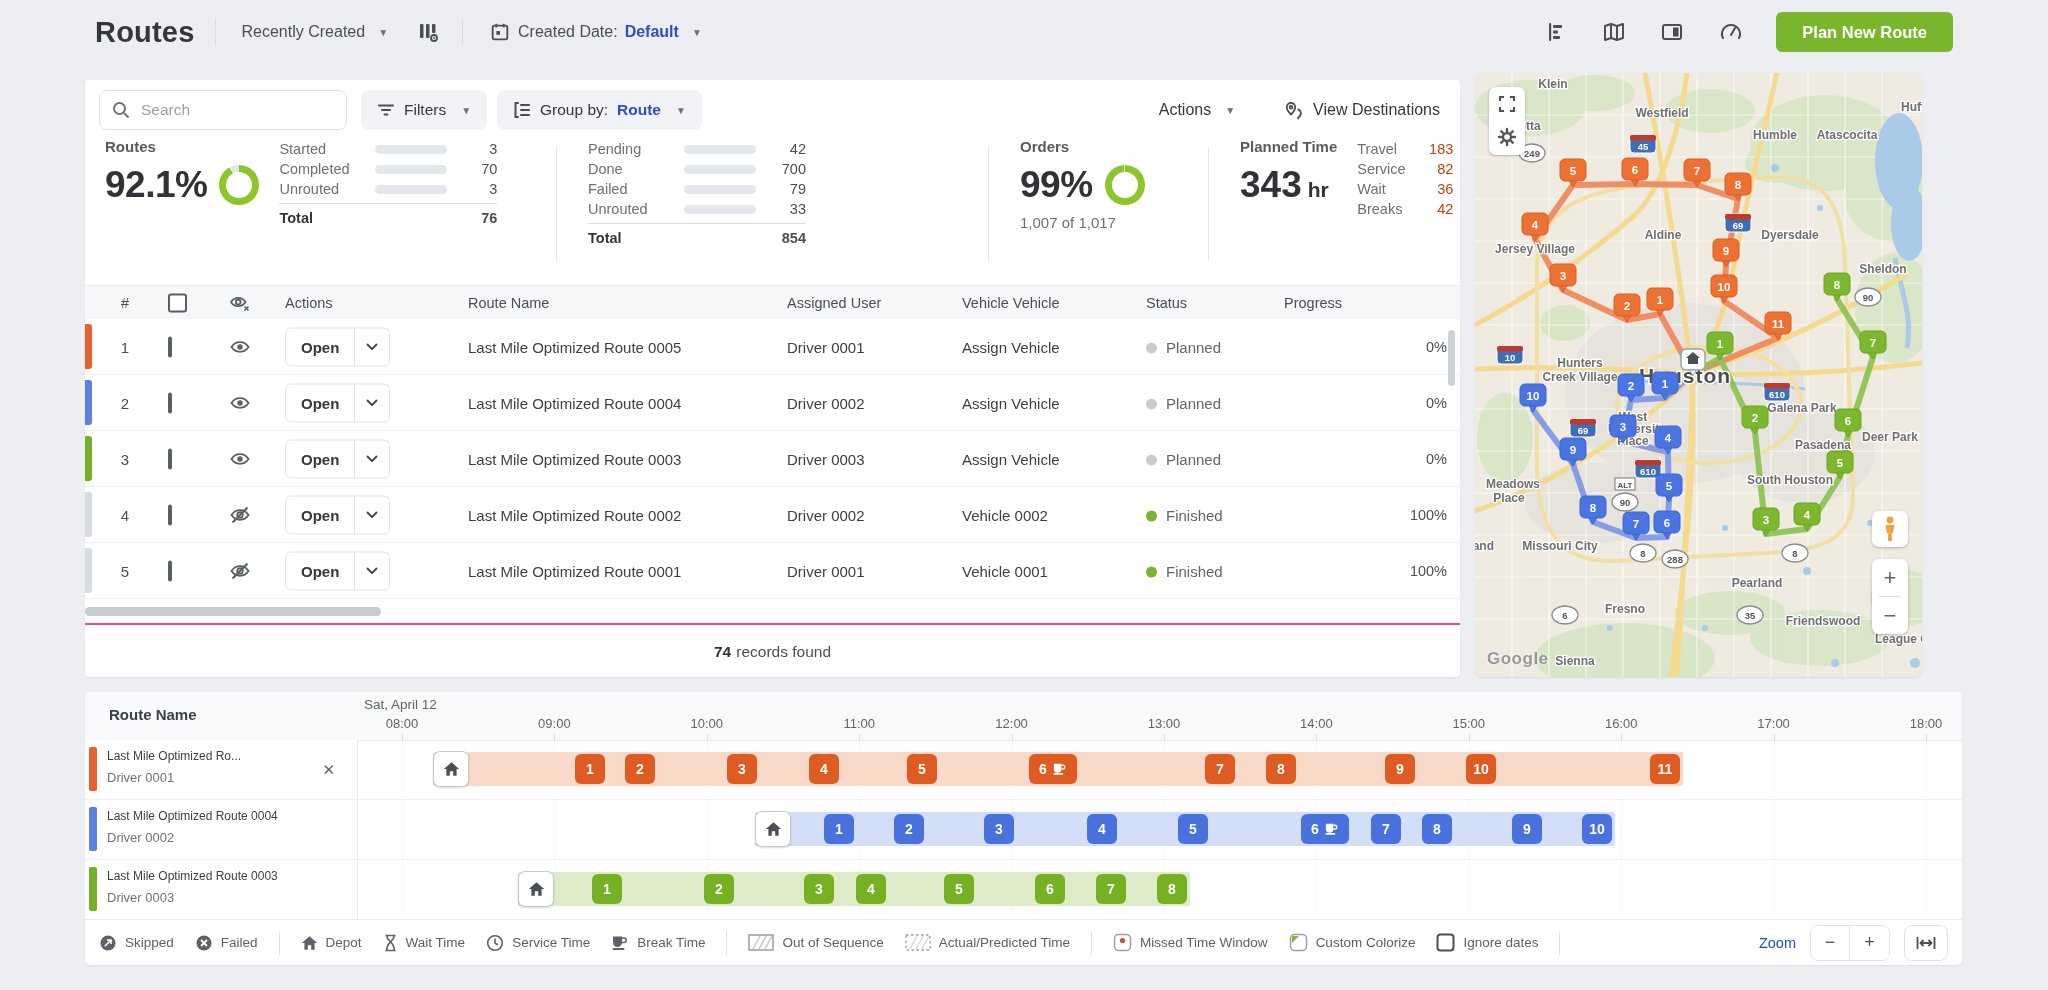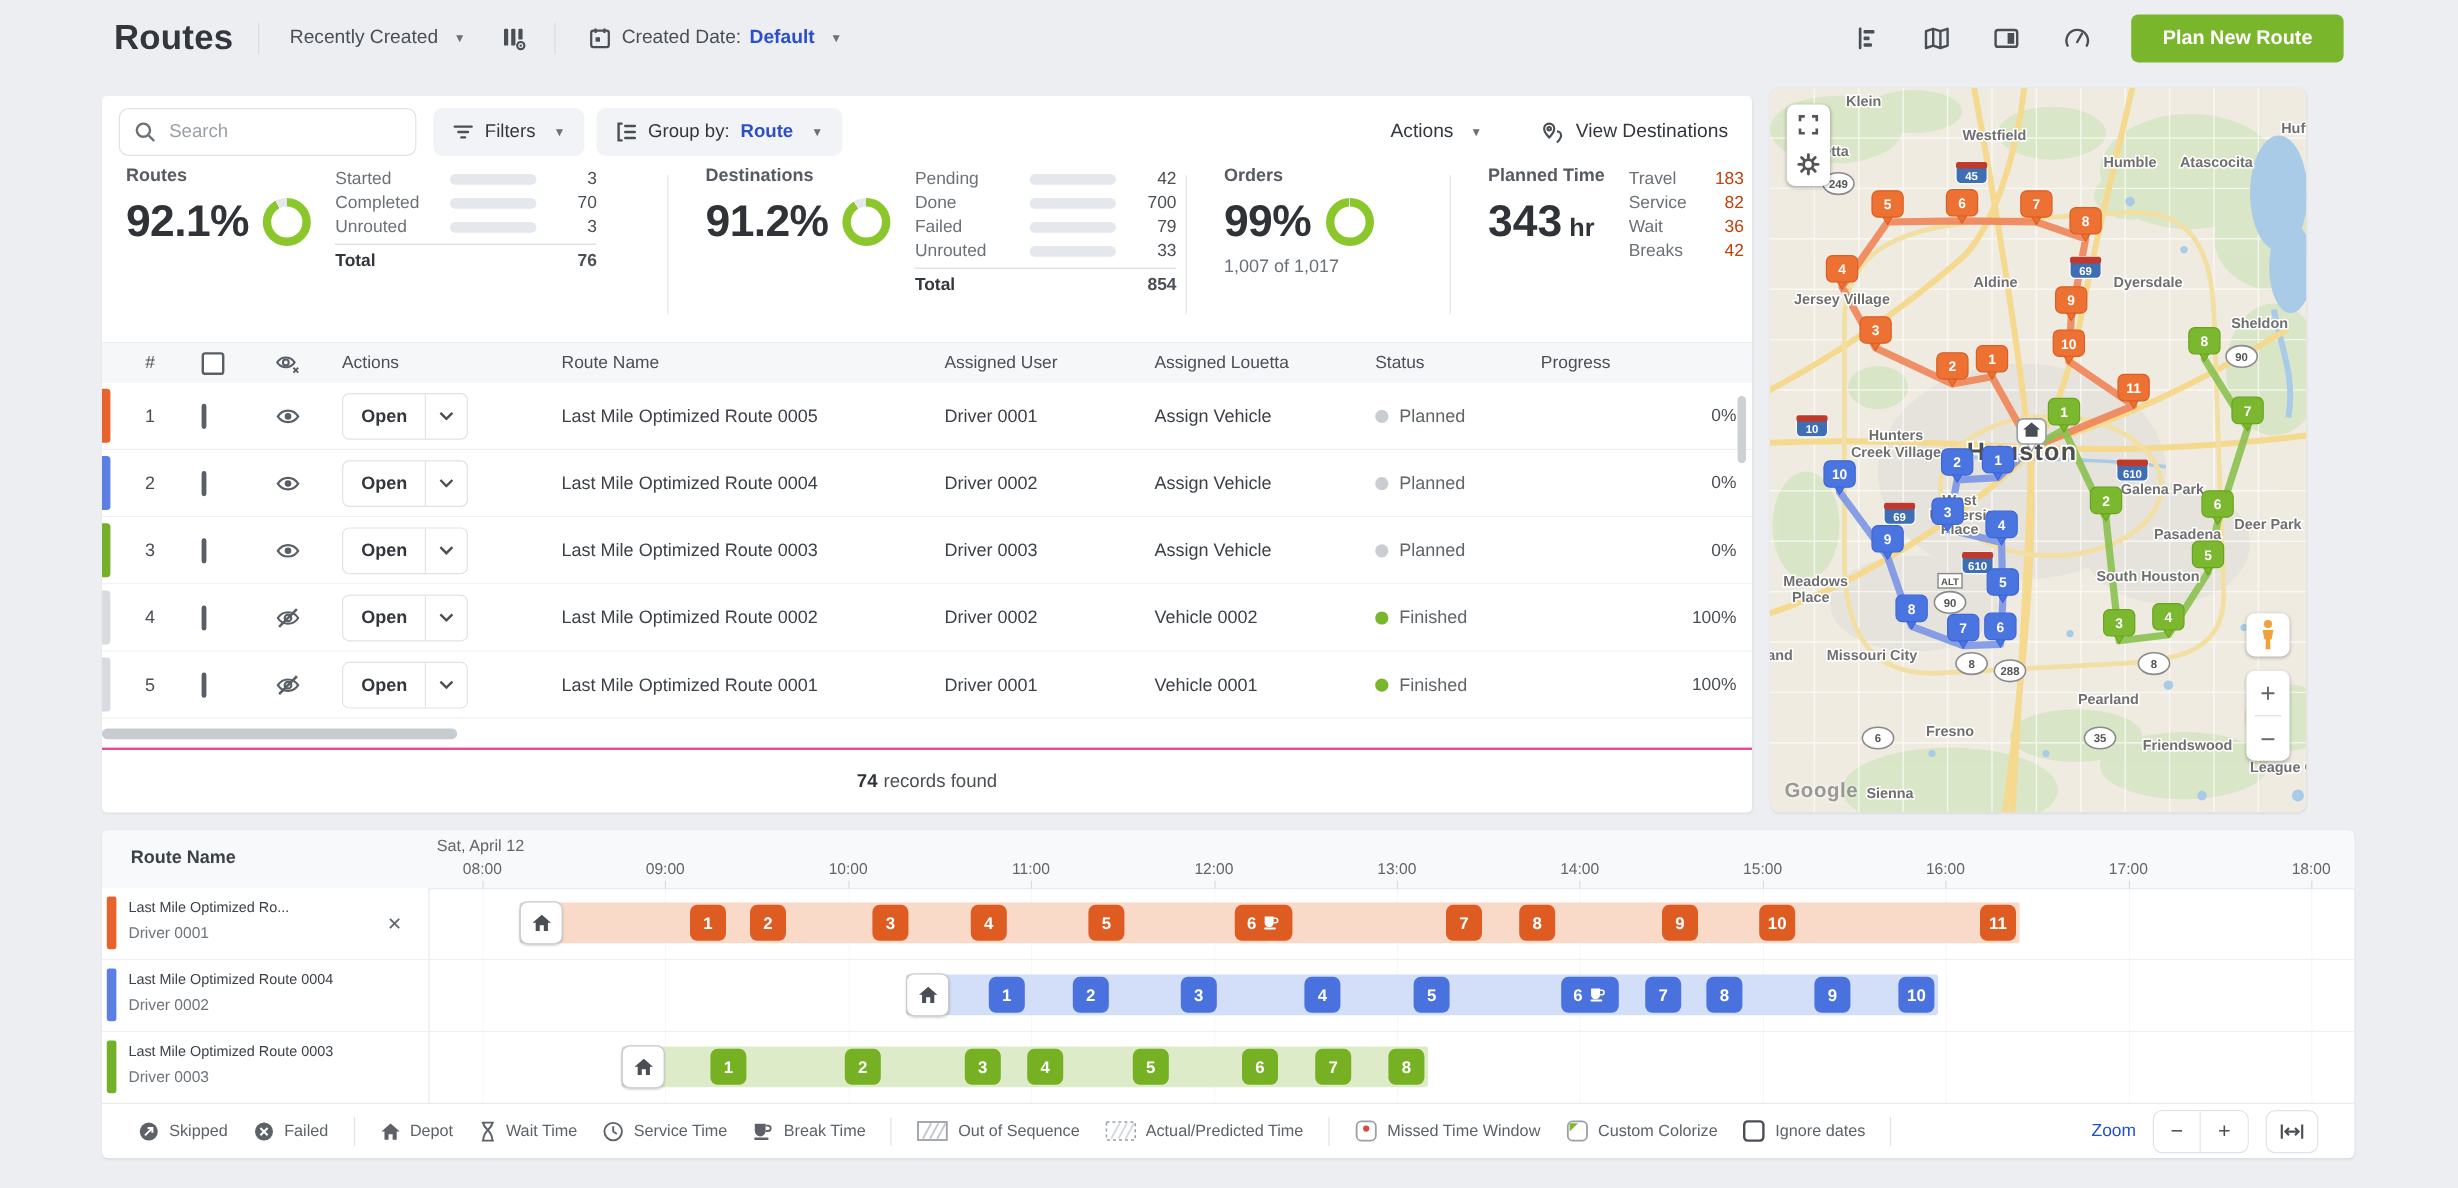--- a/index.html
+++ b/index.html
@@ -99,21 +99,21 @@
   .g-rows{position:absolute;left:0;top:48px;width:100%;height:179px;}
   .g-grid{position:absolute;top:0;width:1px;height:100%;background:rgba(0,0,0,.03);}
   .g-row{position:relative;height:59px;border-bottom:1px solid #EEF0F3;}
   .g-band{position:absolute;top:12px;height:34px;border-radius:2px;}
   .g-stop{position:absolute;top:14px;height:30px;border-radius:6px;color:#fff;font-size:14px;font-weight:700;display:flex;align-items:center;justify-content:center;gap:5px;cursor:pointer;}
   .g-depot{position:absolute;top:11px;width:34px;height:34px;background:#fff;border:1px solid #C6CACF;border-radius:7px;box-shadow:0 1px 2px rgba(0,0,0,.15);display:flex;align-items:center;justify-content:center;}
   .g-left{position:absolute;left:0;top:0;width:273px;height:100%;background:#fff;border-right:1px solid #E8EAEE;box-sizing:border-box;}
   .g-name{position:absolute;left:22px;top:9px;width:200px;font-size:12px;color:#3C4148;white-space:nowrap;overflow:hidden;}
   .g-driver{position:absolute;left:22px;top:30px;font-size:13px;color:#6E747A;}
   .g-close{position:absolute;right:16px;top:50%;transform:translateY(-50%);background:none;border:none;font-size:15px;color:#5F6569;cursor:pointer;font-family:inherit;}
-  .g-legend{position:absolute;left:0;bottom:0;width:100%;height:46px;border-top:1px solid #E8EAEE;display:flex;align-items:center;padding:0 30px;box-sizing:border-box;gap:21px;}
+  .g-legend{position:absolute;left:0;bottom:0;width:100%;height:46px;border-top:1px solid #E8EAEE;display:flex;align-items:center;padding:0 14px;box-sizing:border-box;gap:21px;}
   .lg-item{display:flex;align-items:center;gap:8px;font-size:13.5px;color:#5C6268;white-space:nowrap;}
   .lg-div{width:1px;height:24px;background:#DFE3E8;}
   .zoom-cluster{margin-left:auto;display:flex;align-items:center;gap:14px;}
   .zoom-label{font-size:14.5px;color:#1d4ed8;}
   .zgroup{display:flex;border:1px solid #DFE3E8;border-radius:8px;overflow:hidden;background:#fff;}
   .zgroup button{width:39px;height:34px;border:none;background:#fff;font-size:18px;color:#4A4F55;cursor:pointer;font-family:inherit;}
   .zgroup button:first-child{border-right:1px solid #DFE3E8;}
   .fit-btn{width:44px;height:36px;border:1px solid #DFE3E8;border-radius:8px;background:#fff;display:flex;align-items:center;justify-content:center;cursor:pointer;}
 </style>
 </head>
@@ -276,27 +276,20 @@
             </div>
             <div class="sl-row sl-total">
               <span class="sl-label">Total</span>
               <span class="sl-bar" style="background: transparent;"></span>
               <span class="sl-val">76</span>
             </div>
           </div>
       </div>
       <div class="stat-div" style="left:471px"></div>
       <div class="sg" style="left:503px">
-        <div class="sg-left">
-          <div class="sg-title">Destinations</div>
-          <div class="sg-big">
-            <span class="sg-pct">91.2%</span>
-            <span class="donut" id="donut-dest" style="background: conic-gradient(rgb(139, 199, 42) 91%, rgb(228, 231, 235) 0deg);"></span>
-          </div>
-        </div>
         <div class="sg-list" id="dest-list">
             <div class="sl-row">
               <span class="sl-label">Pending</span>
               <span class="sl-bar"><span class="sl-fill" style="width: 7%;"></span></span>
               <span class="sl-val">42</span>
             </div>
             <div class="sl-row">
               <span class="sl-label">Done</span>
               <span class="sl-bar"><span class="sl-fill" style="width: 82%;"></span></span>
               <span class="sl-val">700</span>
@@ -364,21 +357,21 @@
       <span class="hc c-eye">
         <svg width="22" height="18" viewBox="0 0 22 18" fill="none" stroke="#595F66" stroke-width="1.7">
             <path d="M2 8 C5.5 2.5 13 2.5 16.5 8 C13 13.5 5.5 13.5 2 8 Z"></path>
             <circle cx="9.2" cy="8" r="2.4"></circle>
             <path d="M15.5 12.5 L19.5 16.5 M19.5 12.5 L15.5 16.5" stroke-width="1.6"></path>
           </svg>
       </span>
       <span class="c-act">Actions</span>
       <span class="c-route">Route Name</span>
       <span class="c-user">Assigned User</span>
-      <span class="c-veh">Assigned Louetta</span>
+      <span class="c-veh">Vehicle Vehicle</span>
       <span class="c-status">Status</span>
       <span class="c-prog">Progress</span>
     </div>
 
     <div class="tbody" id="tbody">
         <div class="t-row">
           <span class="rowbar" style="background: rgb(232, 98, 45);"></span>
           <span class="t-cell c-num">1</span>
           <span class="t-cell c-check"><span class="cbox"></span></span>
           <span class="t-cell c-eye">

